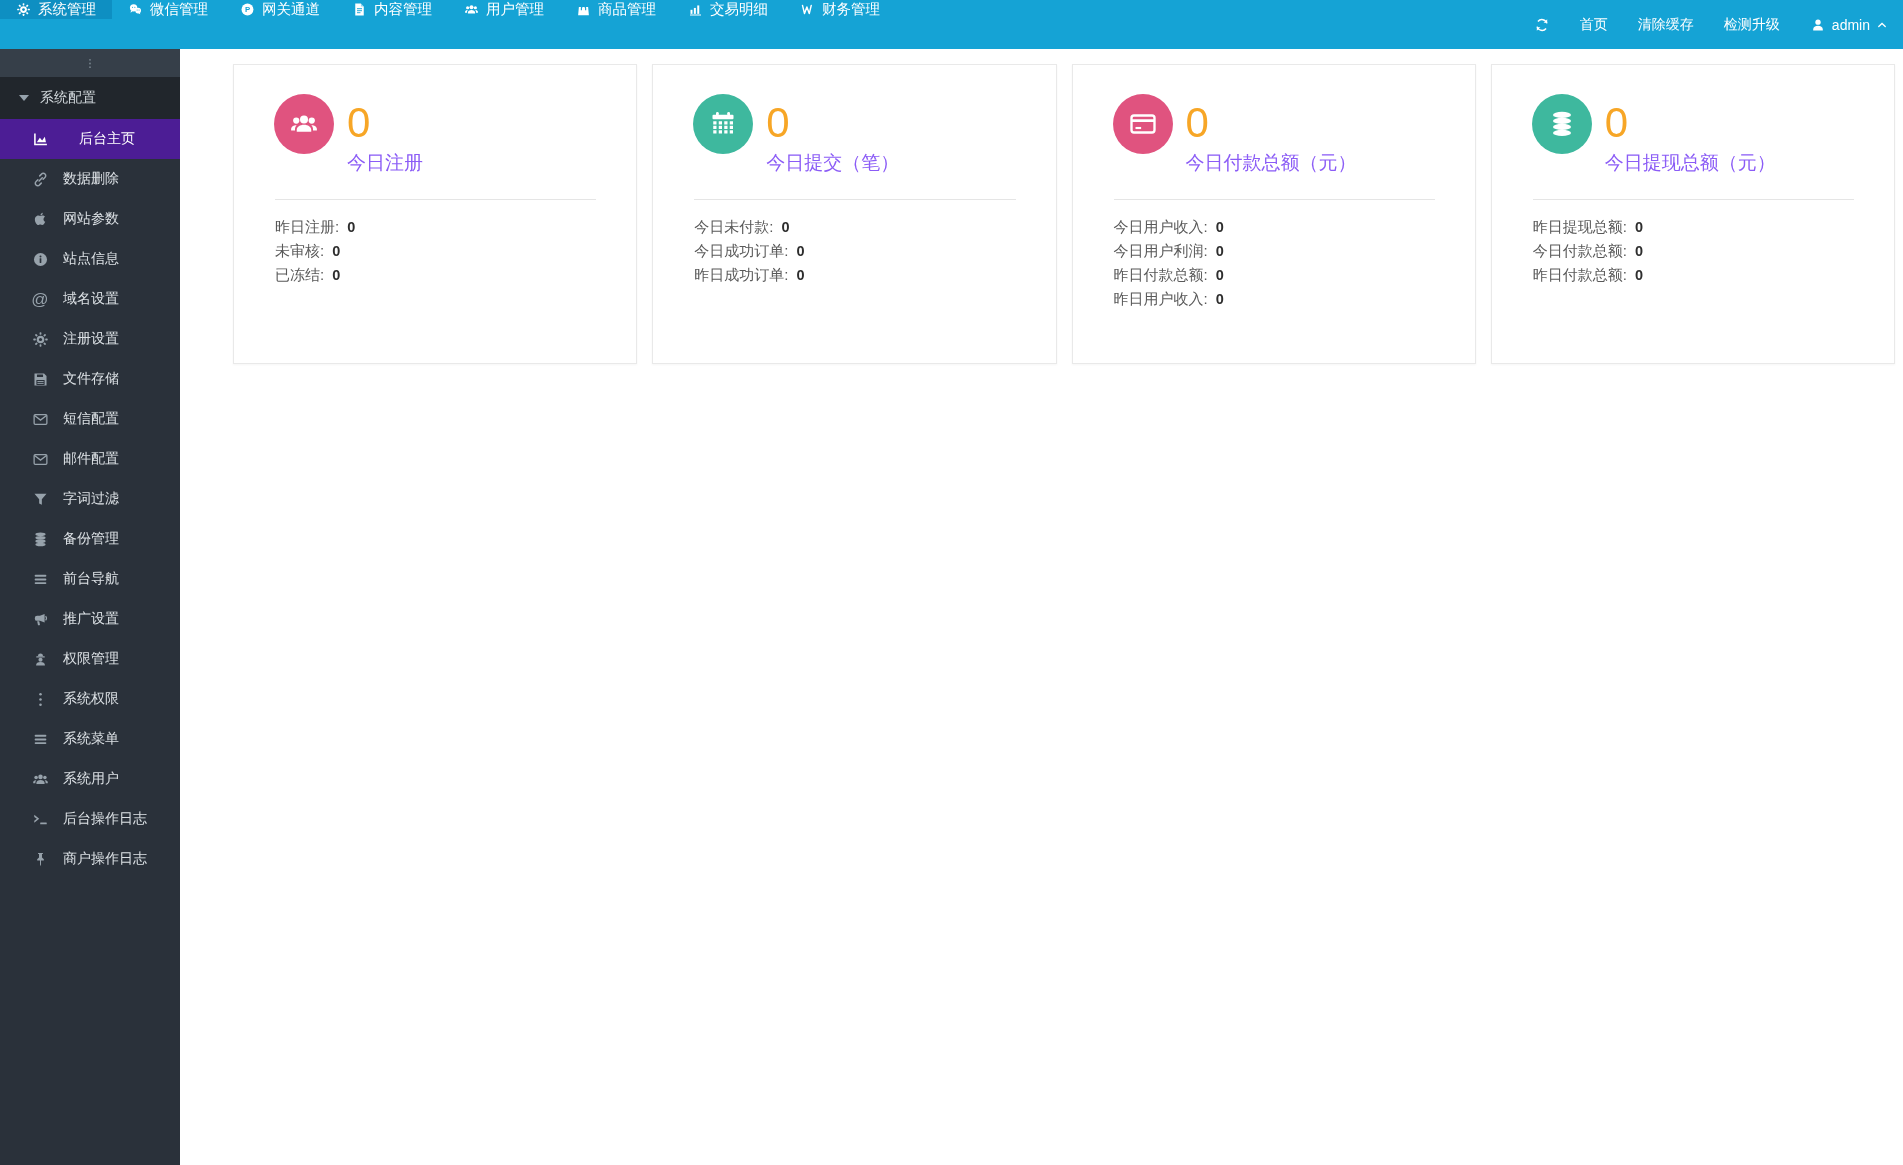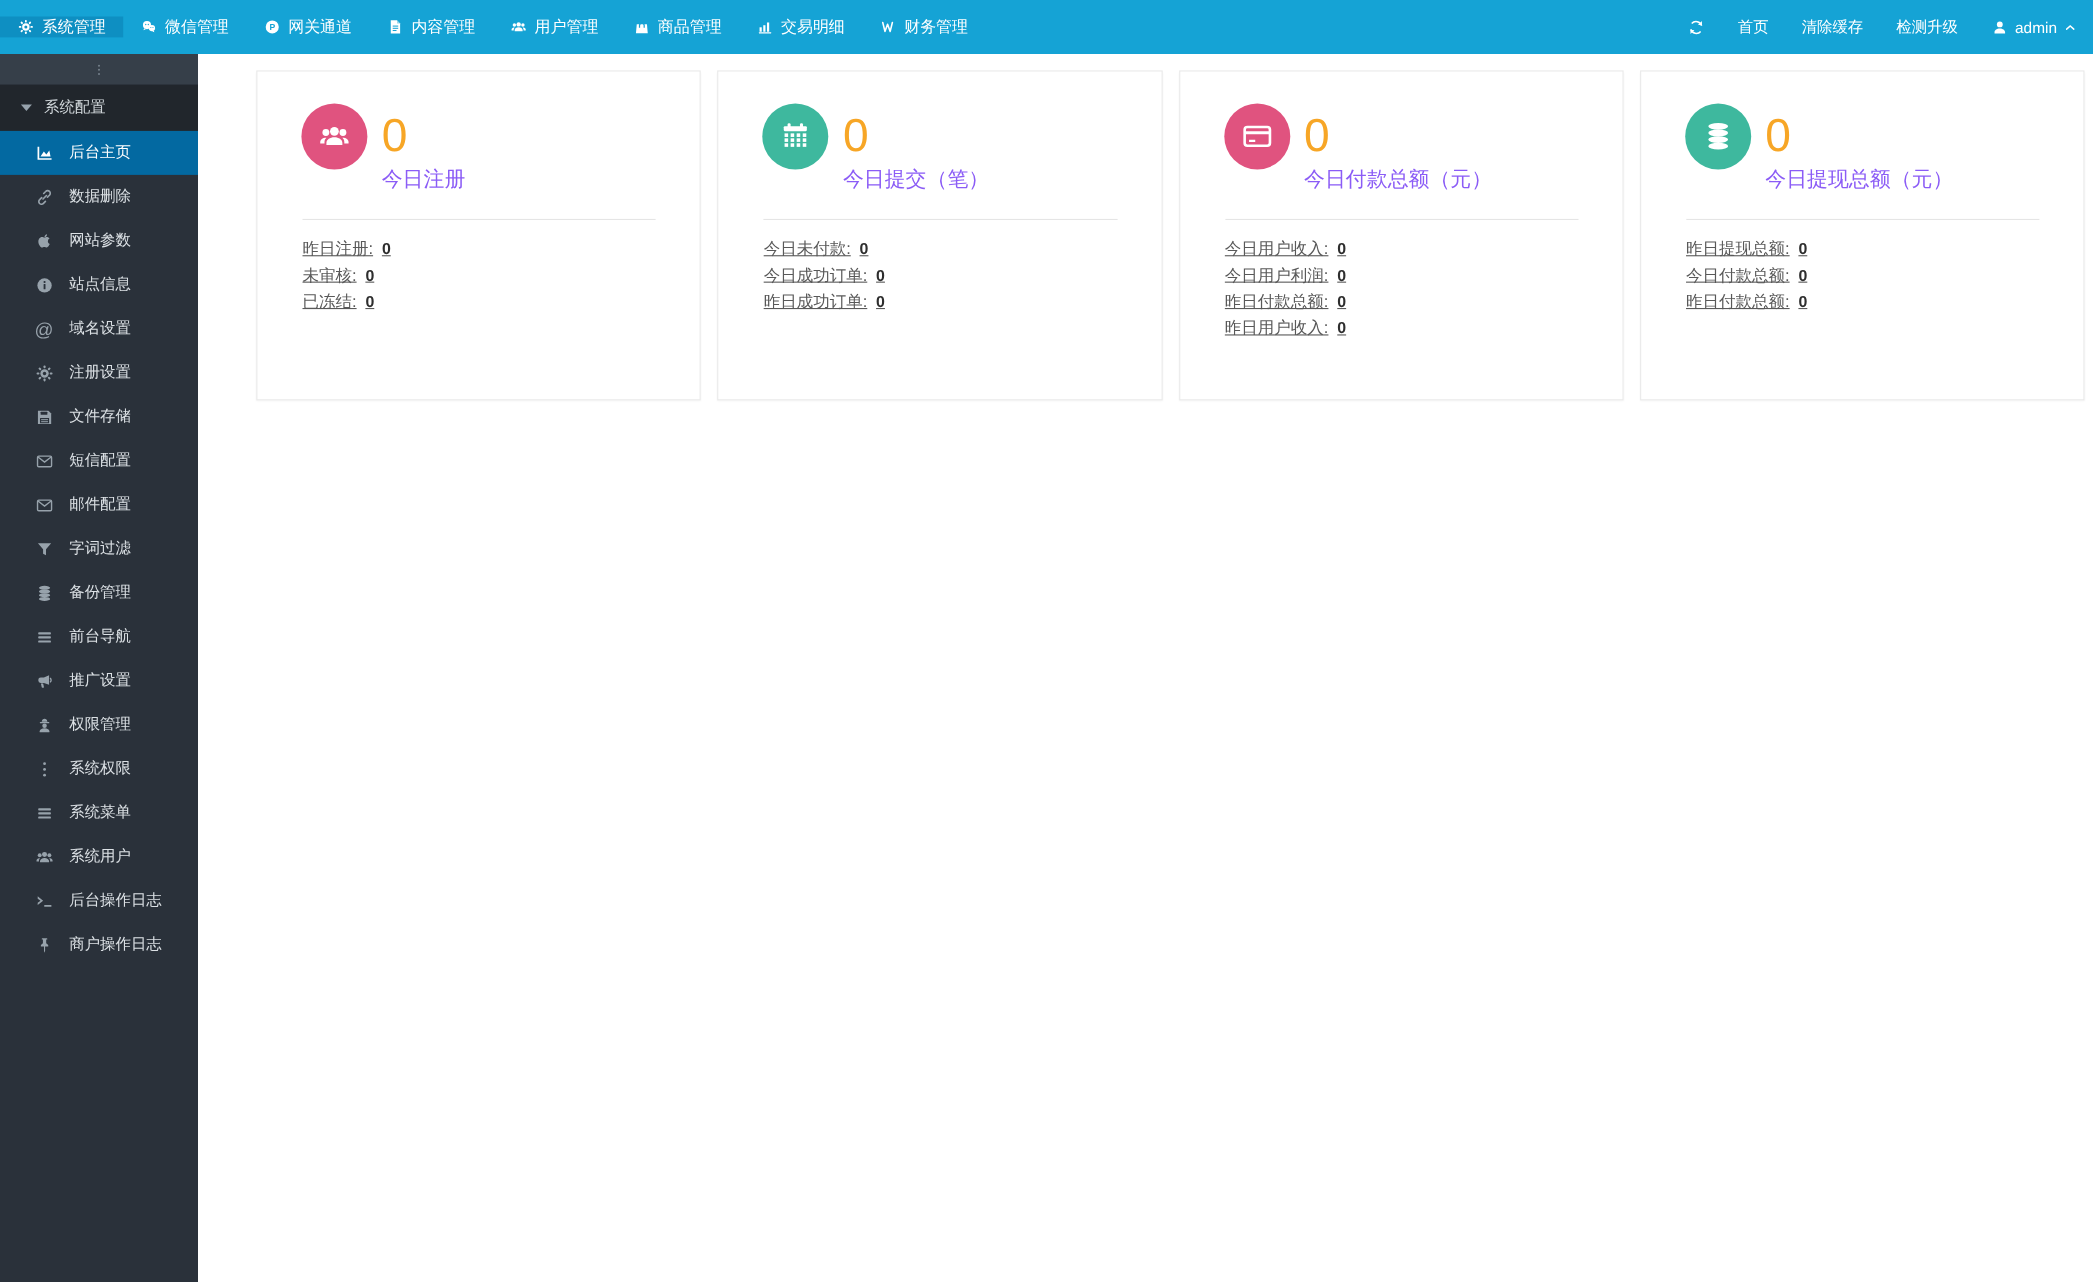--- a/index.html
+++ b/index.html
@@ -1,56 +1,56 @@
 <!DOCTYPE html>
 <html lang="zh"><head>
 <meta charset="utf-8">
 <style>
   html,body{margin:0;padding:0;background:#fff;font-family:"Liberation Sans","DejaVu Sans",sans-serif;}
   body{min-width:1600px;height:1165px;overflow:hidden;}
 
   
   .topbar{position:fixed;top:0;left:0;right:0;height:49px;background:#15a3d5;display:flex;align-items:stretch;color:#fff;z-index:10;}
   .logo{width:220px;display:flex;align-items:center;justify-content:center;font-size:22px;letter-spacing:1px;cursor:pointer;}
-  .topnav{display:flex;align-items:center;}
+  .topnav{display:flex;align-items:flex-start;}
   .nav-item{display:flex;align-items:center;gap:7px;padding:0 16px;font-size:14.5px;color:#fff;cursor:pointer;text-decoration:none;}
   .nav-item.active{background:#0e8fc2;}
   .nav-item .ico{display:flex;}
   .nav-item .ico svg{width:15px;height:15px;display:block;}
   .top-right{display:flex;align-items:stretch;margin-left:auto;}
   .top-link{display:flex;align-items:center;gap:6px;padding:16px 15px;font-size:14px;color:#fff;cursor:pointer;text-decoration:none;}
   .top-link svg{width:16px;height:16px;display:block;}
   .top-link .chev svg{width:12px;height:12px;}
 
   
   .sidebar{position:fixed;top:49px;left:0;bottom:0;width:180px;background:#2a313a;overflow:hidden;}
   .side-toggle{height:28px;background:#363f49;display:flex;align-items:center;justify-content:center;cursor:pointer;color:#76828c;}
   .side-toggle svg{width:12px;height:15px;display:block;}
   .section-header{height:42px;display:flex;align-items:center;background:#21262c;color:#d2d8dc;font-size:14px;padding-left:19px;gap:11px;cursor:pointer;}
   .caret{width:0;height:0;border-left:5px solid transparent;border-right:5px solid transparent;border-top:6px solid #96a2ac;}
   .side-item{height:40px;display:flex;align-items:center;color:#dce1e5;font-size:14px;cursor:pointer;}
   .side-item .ico{width:18px;height:18px;margin-left:31px;display:flex;align-items:center;justify-content:center;color:#97a2ab;}
   .side-item .ico svg{width:17px;height:17px;display:block;}
   .side-item .glyph-at{font-size:17px;line-height:1;color:inherit;}
   .side-item .lbl{margin-left:14px;}
-  .side-item.active{background:#0369a1;color:#fff;}
+  .side-item.active{background:#4c1d95;color:#fff;gap:16px;}
   .side-item.active .ico{color:#fff;}
 
   
   .content{margin-left:220px;padding:64px 8px 20px 13px;background:#fff;}
   .cards{display:grid;grid-template-columns:repeat(4,1fr);gap:15px;}
   .card{background:#fff;border:1px solid #e9e9e9;box-shadow:0 1px 2px rgba(0,0,0,.04);height:300px;box-sizing:border-box;}
   .card-head{display:flex;padding:29px 0 0 40px;}
   .circle{width:60px;height:60px;border-radius:50%;color:#fff;display:flex;align-items:center;justify-content:center;flex:none;}
   .circle svg{width:30px;height:30px;display:block;}
   .head-col{margin-left:13px;padding-top:8px;}
   .big{font-size:42px;line-height:42px;color:#f7a626;}
   .head-label{font-size:19px;color:#8b5cf6;margin-top:6px;white-space:nowrap;}
   .divider{height:1px;background:#e5e5e5;margin:23px 40px 0 41px;}
-  .rows{margin:15px 40px 0 41px;font-size:15px;color:#595959;text-decoration:underline;}
+  .rows{margin:15px 40px 0 41px;font-size:15px;color:#595959;}
   .rows .row{line-height:23px;white-space:nowrap;}
   .rv{font-weight:bold;color:#2e2e2e;margin-left:8px;font-size:14.5px;}
 </style>
 </head>
 <body>
 
 <div class="topbar">
   <nav class="topnav">
       <a class="nav-item active">
         <span class="ico">

